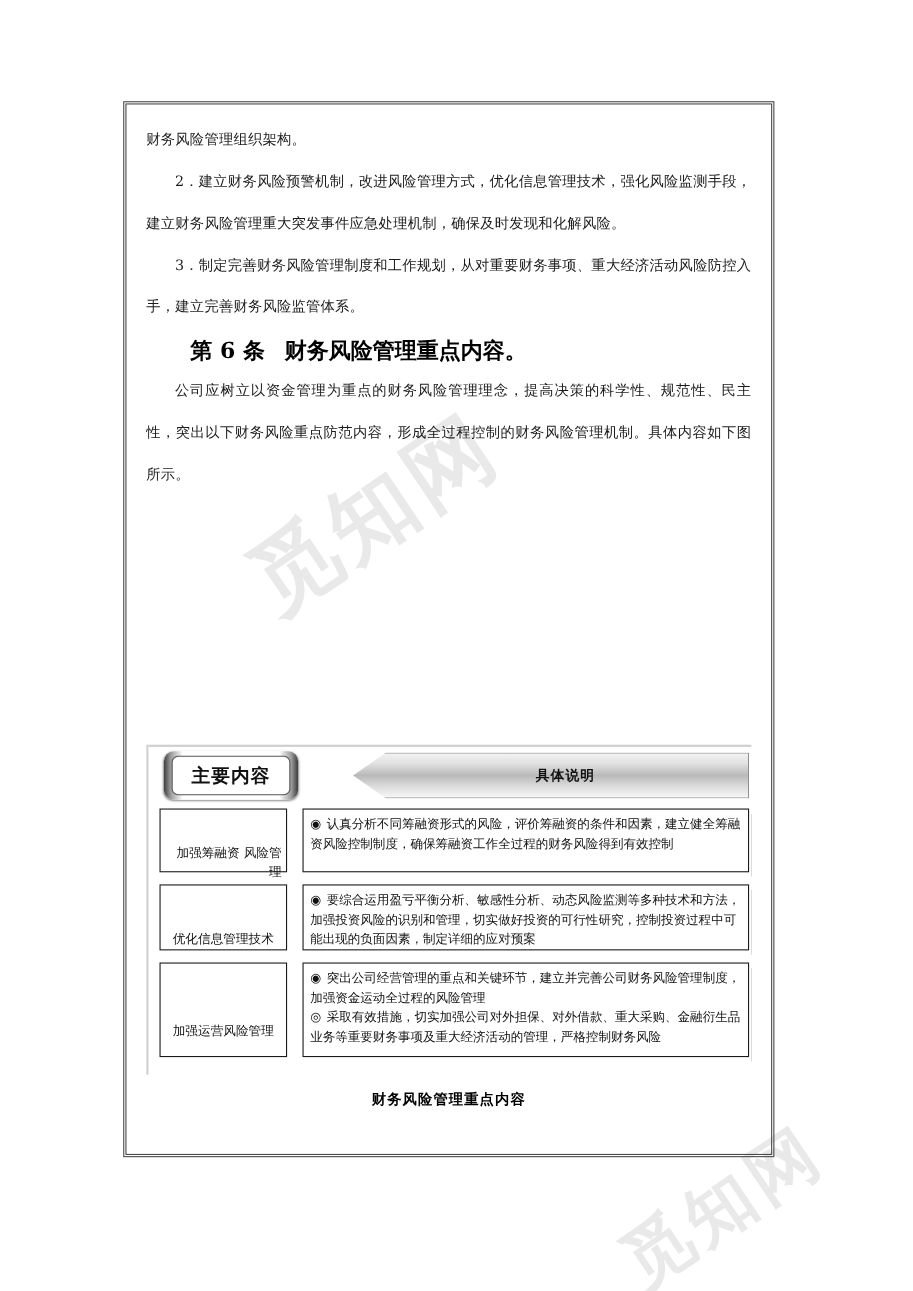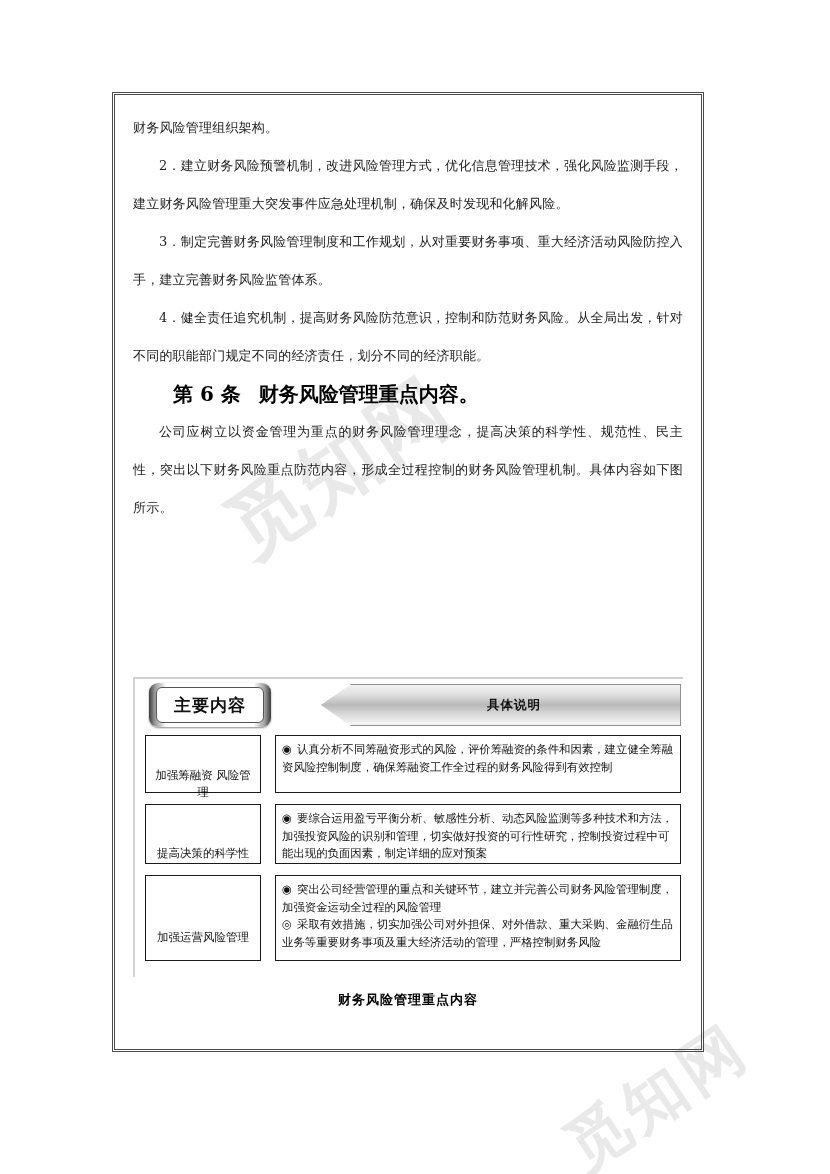--- a/index.html
+++ b/index.html
@@ -201,21 +201,21 @@
     bottom: 0;
     top: 5px;
     background:
       repeating-linear-gradient(90deg, #555 0 1.5px, #ffffff 1.5px 3px);
     z-index: -1;
   }
   .cell-left-label {
     font-size: 11.5px;
     color: #111;
     line-height: 17px;
-    text-align: center;
+    text-align: right;
     padding: 0 4px;
     margin-top: 39px;
   }
 
   .cell-right {
     position: relative;
     flex: 1 1 auto;
   }
   .cell-right-box {
     position: absolute;
@@ -272,21 +272,20 @@
   <div class="wm wm-a">觅知网</div>
   <div class="wm wm-b">觅知网</div>
 </div>
 
 <div class="page-frame">
   <div class="page-inner">
 
     <p class="doc-para flush">财务风险管理组织架构。</p>
     <p class="doc-para indent">2．建立财务风险预警机制，改进风险管理方式，优化信息管理技术，强化风险监测手段，建立财务风险管理重大突发事件应急处理机制，确保及时发现和化解风险。</p>
     <p class="doc-para indent">3．制定完善财务风险管理制度和工作规划，从对重要财务事项、重大经济活动风险防控入手，建立完善财务风险监管体系。</p>
-    <p class="doc-para indent">4．健全责任追究机制，提高财务风险防范意识，控制和防范财务风险。从全局出发，针对不同的职能部门规定不同的经济责任，划分不同的经济职能。</p>
 
     <p class="doc-heading">
       <span class="hd-num">第 6 条</span><span>财务风险管理重点内容。</span>
     </p>
 
     <p class="doc-para indent">公司应树立以资金管理为重点的财务风险管理理念，提高决策的科学性、规范性、民主性，突出以下财务风险重点防范内容，形成全过程控制的财务风险管理机制。具体内容如下图所示。</p>
 
     <div class="figure-block">
       <div class="figure-canvas">
         <div class="fig-rows">
@@ -314,21 +313,21 @@
                 <div class="bullet-line b-first">
                   <span class="bullet-mark">◉</span><span>认真分析不同筹融资形式的风险，评价筹融资的条件和因素，建立健全筹融资风险控制制度，确保筹融资工作全过程的财务风险得到有效控制</span>
                 </div>
               </div>
             </div>
           </div>
 
           <div class="fig-row row-2">
             <div class="cell-left">
               <div class="cell-left-box">
-                <span class="cell-left-label">提高决策的科学性</span>
+                <span class="cell-left-label">优化信息管理技术</span>
               </div>
             </div>
             <div class="cell-right">
               <div class="cell-right-box">
                 <div class="bullet-line b-first">
                   <span class="bullet-mark">◉</span><span>要综合运用盈亏平衡分析、敏感性分析、动态风险监测等多种技术和方法，加强投资风险的识别和管理，切实做好投资的可行性研究，控制投资过程中可能出现的负面因素，制定详细的应对预案</span>
                 </div>
               </div>
             </div>
           </div>

